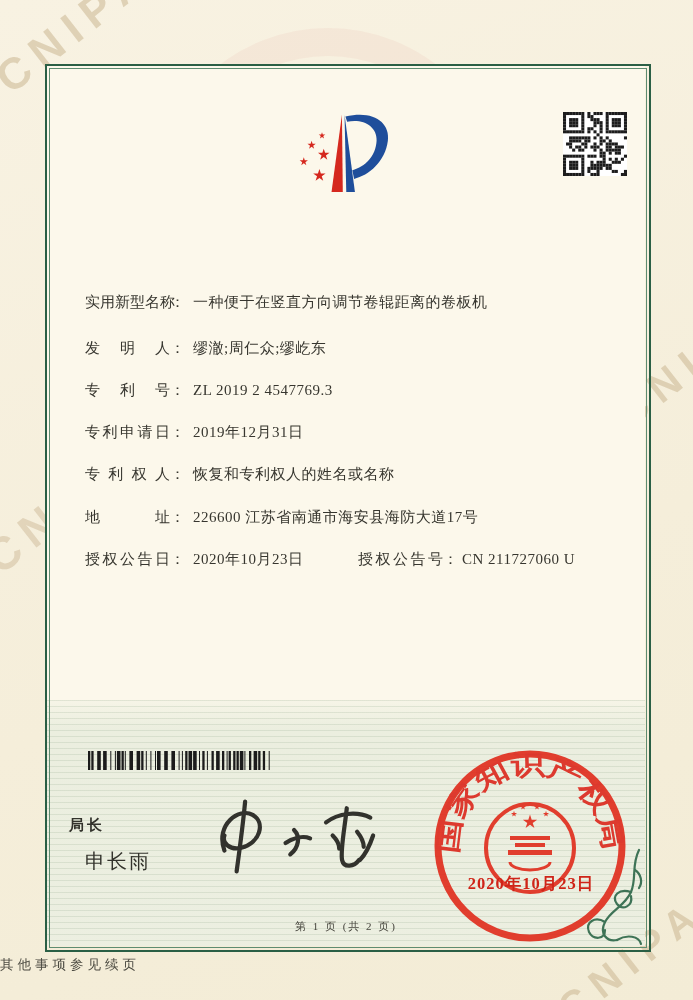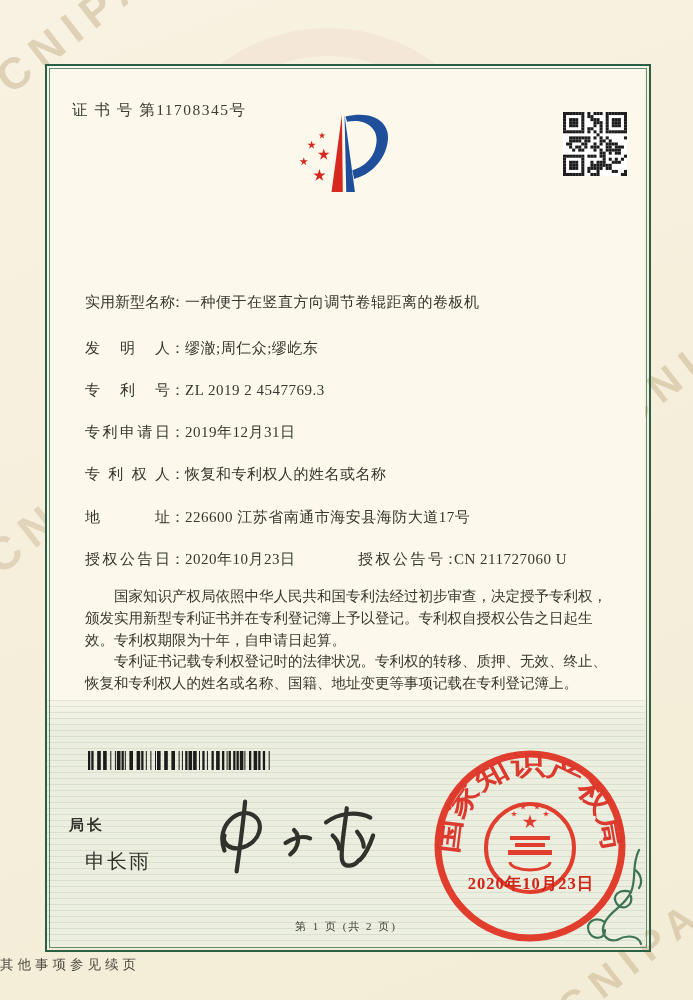--- a/index.html
+++ b/index.html
@@ -24,21 +24,21 @@
   
   .cert-no{left:72px;top:100px;font-size:15.5px;letter-spacing:1.5px;color:#3c3b35;z-index:4;}
   .logo{left:283px;top:102px;z-index:4;}
   .qr{left:563px;top:112px;z-index:4;}
   .title{left:45px;top:206px;width:602px;text-align:center;font-size:34px;font-weight:700;
          letter-spacing:7px;color:#33332d;z-index:4;}
   
   .field{left:85px;width:545px;font-size:15px;color:#37362f;z-index:4;white-space:nowrap;}
   .flabel{display:inline-block;width:100px;}
   .jrow{display:inline-flex;justify-content:space-between;width:85px;}
-  .fvalue{letter-spacing:.5px;}
+  .fvalue{letter-spacing:.5px;margin-left:8px;}
   .grant-g2{position:absolute;left:273px;top:0;}
   
   .body-text{left:85px;top:586px;width:528px;font-size:14.5px;line-height:21.8px;color:#38372f;z-index:4;}
   .body-text p{margin:0;text-indent:2em;}
   
   .barcode{left:88px;top:751px;z-index:4;}
   .signer-title{left:69px;top:816px;font-size:15px;letter-spacing:3px;color:#33332c;z-index:4;font-weight:bold;}
   .signer-name{left:85px;top:848px;font-size:20px;letter-spacing:2px;color:#33332c;z-index:4;}
   .signature{left:196px;top:796px;z-index:4;}
   .seal{left:430px;top:750px;z-index:5;}
@@ -62,21 +62,20 @@
   <div class="wm" style="left:338px;top:608px;font-size:44px;color:rgba(203,185,152,.3);">CNIPA</div>
   <div class="wm" style="left:545px;top:938px;font-size:40px;">CNIPA</div>
   <div class="ring-wm" style="left:150px;top:28px;width:300px;height:300px;border:28px solid rgba(226,148,133,.10);"></div>
 
   <div class="abs inner-sheet"></div>
   <div class="abs green-band"></div>
   <div class="abs frame">
       <div class="frame-inner"></div>
     </div>
 
-  <div class="abs cert-no">证 书 号 第11708345号</div>
 
   <svg class="abs logo" width="130" height="102" viewBox="0 0 150 100">
     <defs>
       <path id="star" d="M0,-1 L0.2245,-0.309 L0.951,-0.309 L0.363,0.118 L0.588,0.809 L0,0.382 L-0.588,0.809 L-0.363,0.118 L-0.951,-0.309 L-0.2245,-0.309 Z"></path>
     </defs>
     <polygon points="68,6 56,95 69,95" fill="#d5281e"></polygon>
     <polygon points="71,6 73,95 83,95" fill="#1f4e9b"></polygon>
     <path d="M72,8 C103,0 124,14 121,36 C118,60 99,76 82,80 L80,70 C95,66 107,54 108,36 C109,19 92,10 74,14 Z" fill="#1f4e9b"></path>
     <use href="#star" transform="translate(45,30) scale(4)" fill="#d5281e"></use>
     <use href="#star" transform="translate(33,41) scale(5)" fill="#d5281e"></use>
@@ -371,24 +370,20 @@
       <span class="flabel" style="width:96px"><span class="jrow">
             <span>授</span>
             <span>权</span>
             <span>公</span>
             <span>告</span>
             <span>号</span>
           </span>：</span><span class="fvalue">CN 211727060 U</span>
     </span>
   </div>
 
-  <div class="abs body-text">
-    <p>国家知识产权局依照中华人民共和国专利法经过初步审查，决定授予专利权，颁发实用新型专利证书并在专利登记簿上予以登记。专利权自授权公告之日起生效。专利权期限为十年，自申请日起算。</p>
-    <p>专利证书记载专利权登记时的法律状况。专利权的转移、质押、无效、终止、恢复和专利权人的姓名或名称、国籍、地址变更等事项记载在专利登记簿上。</p>
-  </div>
 
   <svg class="abs barcode" width="184" height="19" viewBox="0 0 184 19">
     <g id="bc-bars" fill="#1b1b1b">
         <rect x="0.0" y="0" width="2.3" height="19"></rect>
         <rect x="3.3" y="0" width="2.3" height="19"></rect>
         <rect x="9.2" y="0" width="3.6" height="19"></rect>
         <rect x="15.1" y="0" width="3.6" height="19"></rect>
         <rect x="22.3" y="0" width="1.0" height="19"></rect>
         <rect x="26.9" y="0" width="1.0" height="19"></rect>
         <rect x="28.9" y="0" width="3.6" height="19"></rect>

